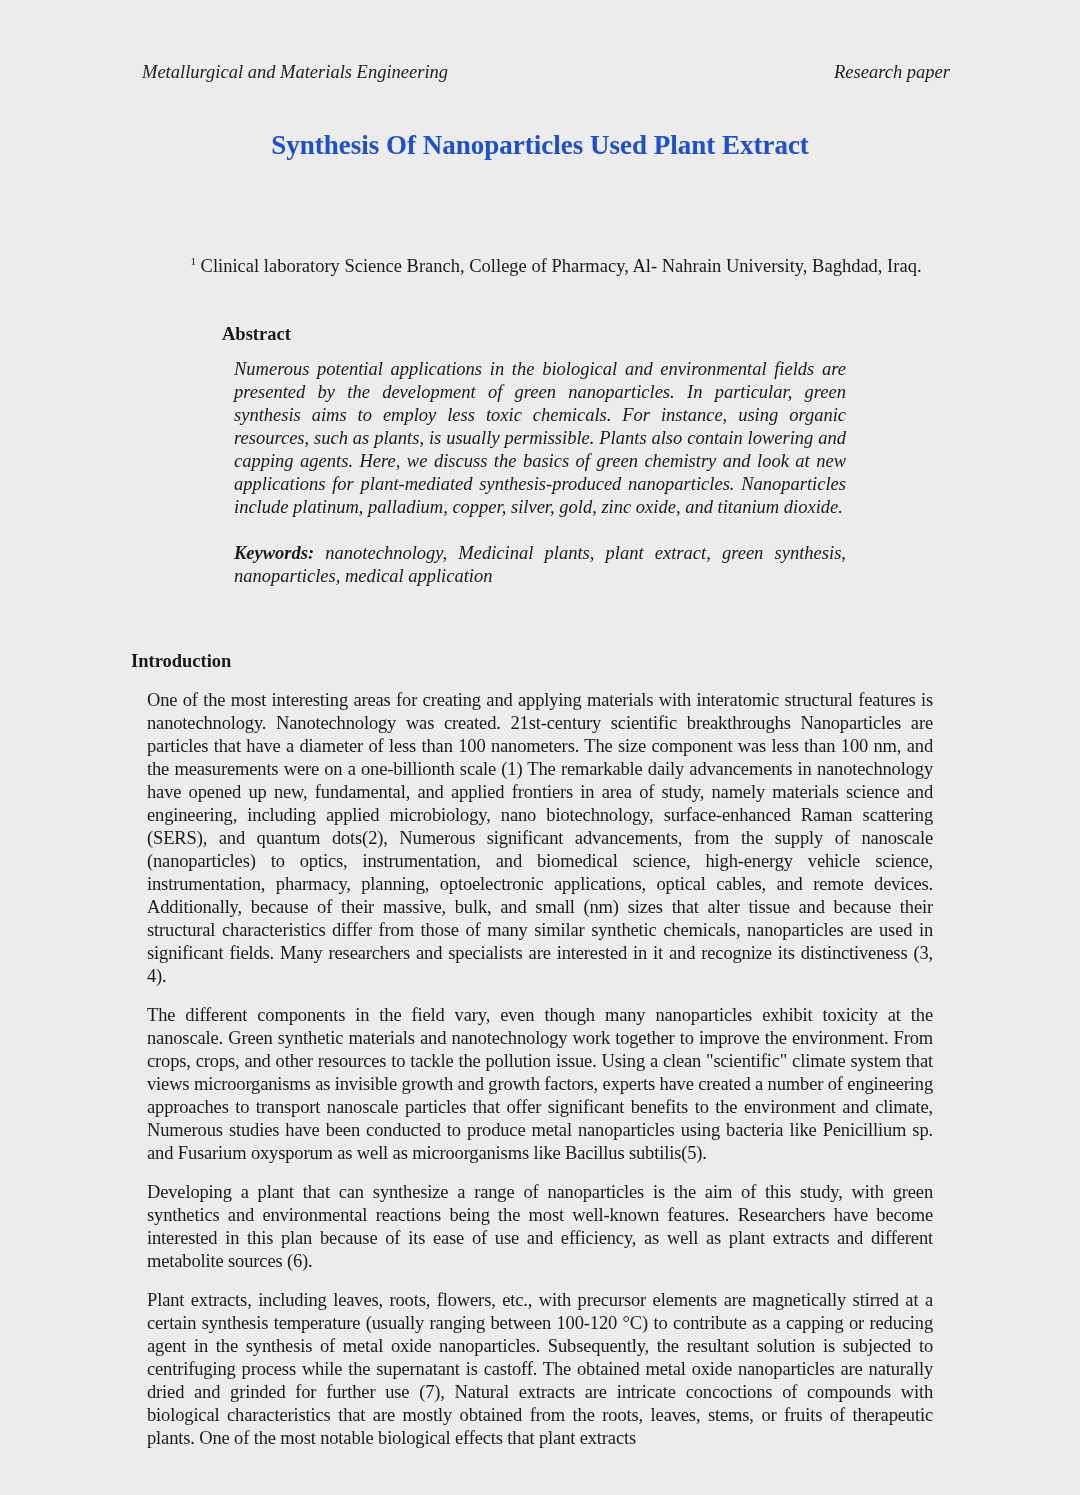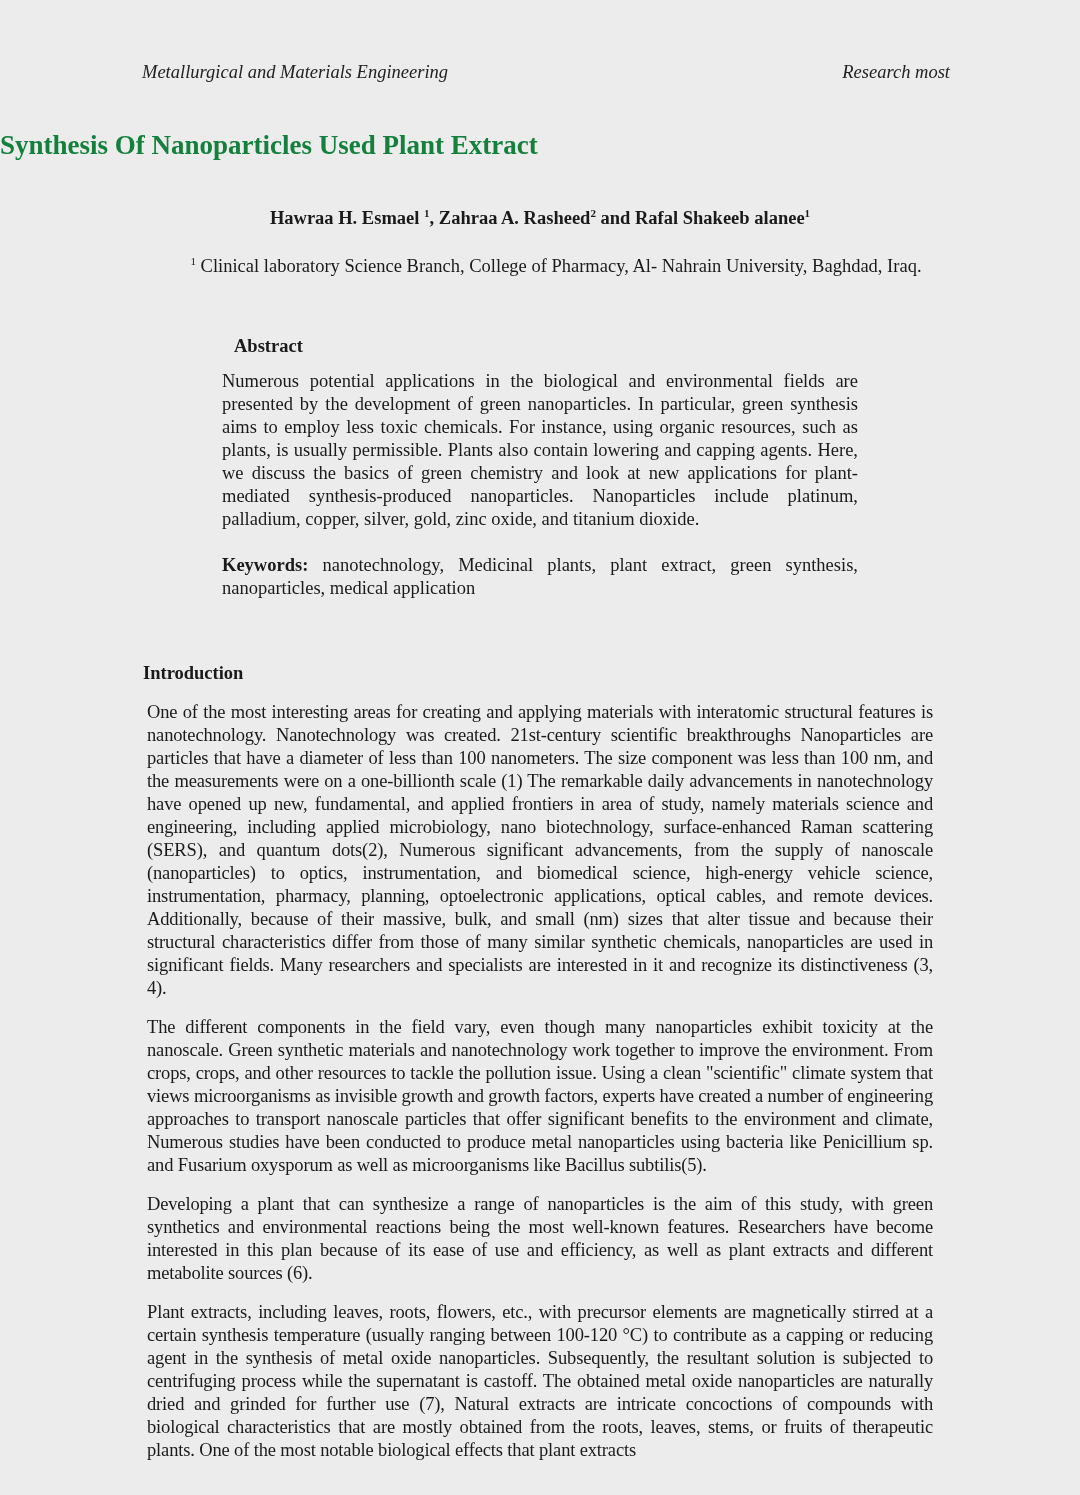--- a/index.html
+++ b/index.html
@@ -8,61 +8,58 @@
     background: #ececec; color: #1a1a1a;
     font-family: "Liberation Serif", "DejaVu Serif", serif;
   }
   .page { position: relative; width: 1080px; height: 1466px; }
   .running-head {
     position: absolute; top: 62px; left: 142px; right: 130px;
     display: flex; justify-content: space-between;
     font-style: italic; font-size: 18.5px; color: #222;
   }
   .title {
-    position: absolute; top: 130px; left: 0; right: 0; text-align: left;
-    font-weight: bold; font-size: 27px; color: #15803d;
+    position: absolute; top: 130px; left: 0; right: 0; text-align: center;
+    font-weight: bold; font-size: 27px; color: #1d4ed8;
   }
   .authors {
     position: absolute; top: 208px; left: 0; right: 0; text-align: center;
     font-weight: bold; font-size: 18.5px;
   }
   sup { font-size: 11px; vertical-align: super; line-height: 0; }
   .affils {
     position: absolute; top: 255px; left: 0; right: 0; text-align: center;
     font-size: 18.5px; line-height: 23px; margin-left: 32px;
   }
   .abstract {
     position: absolute; top: 323px; left: 222px; width: 636px;
     font-size: 18.5px; line-height: 23px; text-align: justify;
   }
-  .abstract h2, .intro h2 { margin: 12px; font-size: 18.5px; font-weight: bold; }
-  .abstract p { margin: 0; text-align: justify; text-align-last: left; }
+  .abstract h2, .intro h2 { margin: 0; font-size: 18.5px; font-weight: bold; }
+  .abstract p { margin: 12px; text-align: justify; text-align-last: left; font-style: italic; }
   .keywords { margin-top: 23px !important; }
   .kw-label { font-weight: bold; }
   .intro {
     position: absolute; top: 650px; left: 131px; width: 818px;
     font-size: 18.5px; line-height: 23px;
   }
   .intro p { margin: 16px; text-align: justify; text-align-last: left; letter-spacing: -0.15px; }
 </style>
 </head>
 <body>
 
 <div class="page">
 
   <div class="running-head">
     <span>Metallurgical and Materials Engineering</span>
-    <span>Research most</span>
+    <span>Research paper</span>
   </div>
 
   <div class="title">Synthesis Of Nanoparticles Used Plant Extract</div>
 
-  <div class="authors">
-    <span>Hawraa H. Esmael </span><sup>1</sup><span>, </span><span>Zahraa A. Rasheed</span><sup>2</sup><span> and </span><span>Rafal Shakeeb alanee</span><sup>1</sup>
-  </div>
 
   <div class="affils">
     <div><sup>1</sup><span> Clinical laboratory Science Branch, College of Pharmacy, Al- Nahrain University, Baghdad, Iraq.</span></div>
   </div>
 
   <div class="abstract">
     <h2>Abstract</h2>
     <p>Numerous potential applications in the biological and environmental fields are presented by the development of green nanoparticles.  In particular, green synthesis aims to employ less toxic chemicals.  For instance, using organic resources, such as plants, is usually permissible.  Plants also contain lowering and capping agents.  Here, we discuss the basics of green chemistry and look at new applications for plant-mediated synthesis-produced nanoparticles. Nanoparticles include platinum, palladium, copper, silver, gold, zinc oxide, and titanium dioxide.</p>
     <p class="keywords"><span class="kw-label">Keywords:</span><span> nanotechnology, Medicinal plants, plant extract, green synthesis, nanoparticles, medical application</span></p>
   </div>

